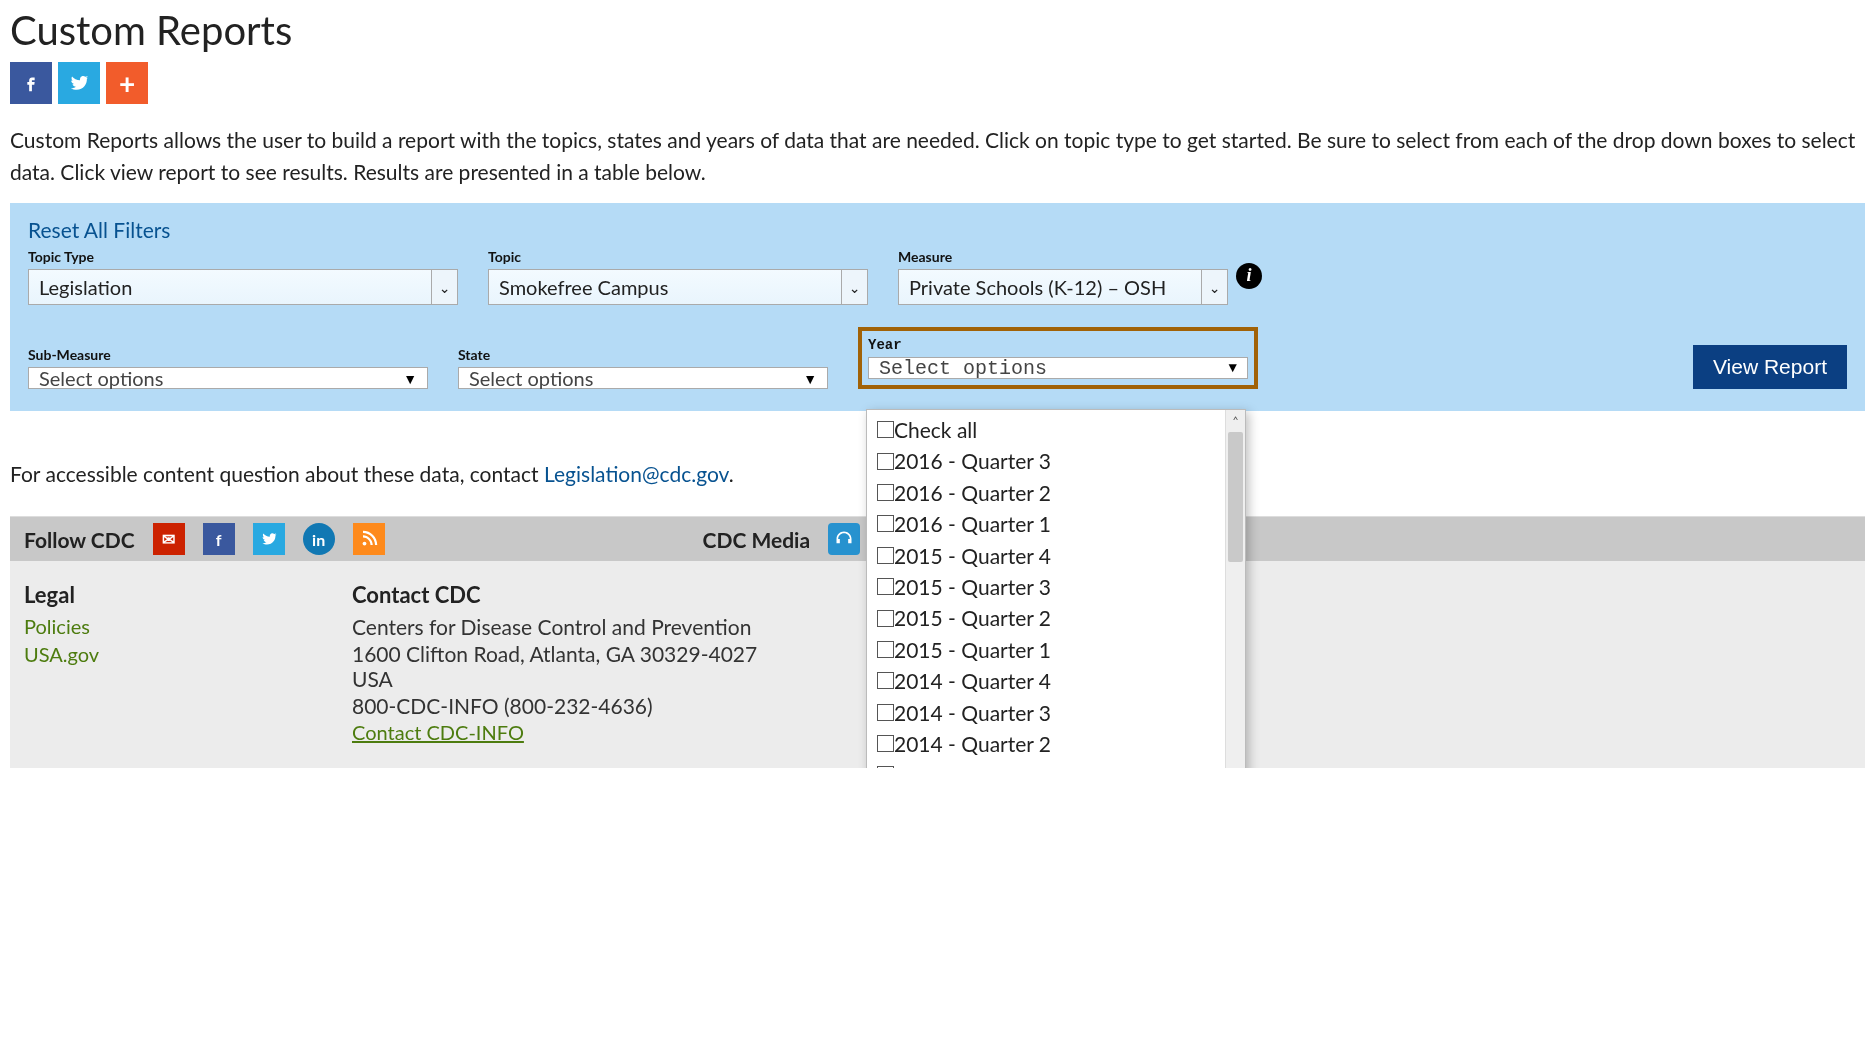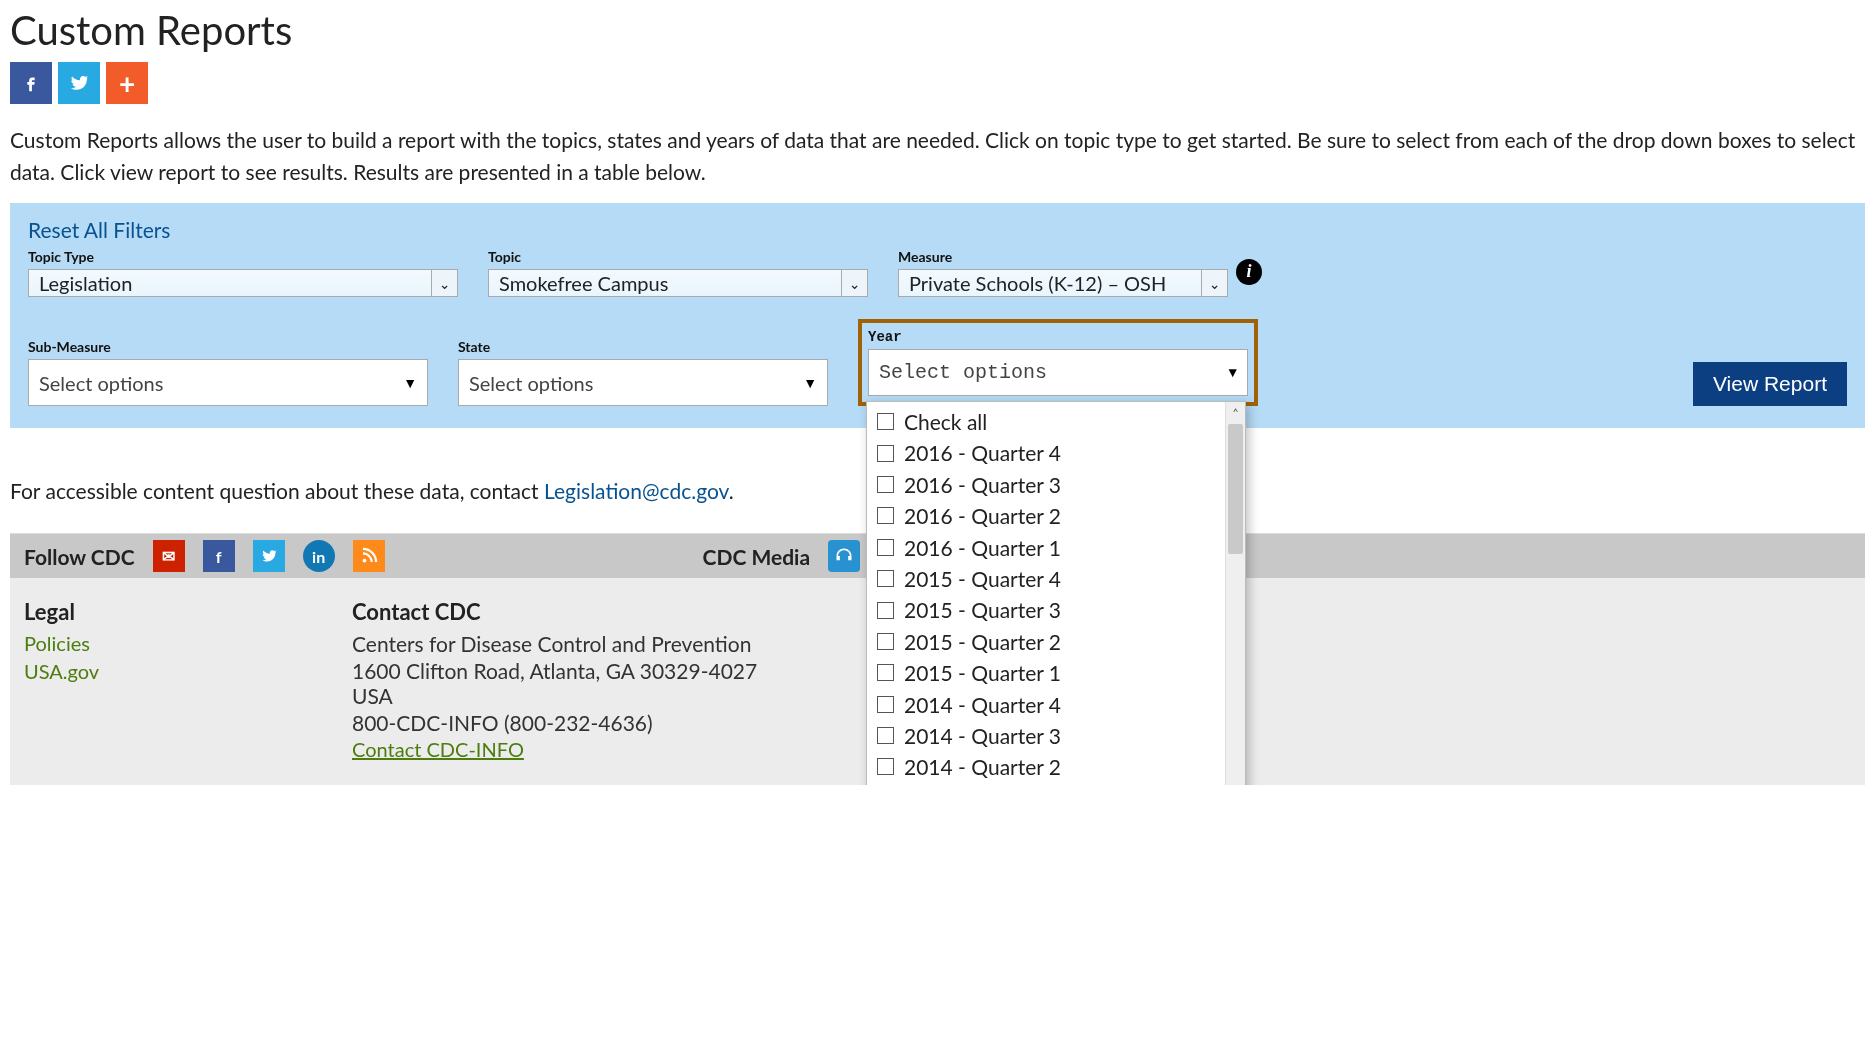--- a/index.html
+++ b/index.html
@@ -33,37 +33,37 @@
     padding: 14px 18px 22px 18px;
     margin-bottom: 50px;
   }
   .reset-link { color: #075290; font-size: 21px; cursor: pointer; display: inline-block; margin-bottom: 6px; }
   .row { display: flex; gap: 30px; margin-bottom: 22px; align-items: flex-end; }
   .field label { display: block; font-weight: bold; font-size: 14px; margin-bottom: 4px; color: #111; }
   .select-wrap {
     display: flex; align-items: stretch;
     background: linear-gradient(#f3faff,#e9f5fd);
     border: 1px solid #aaa;
-    height: 28px;
+    height: 36px;
   }
   .select-wrap .val {
     flex: 1; padding: 4px 10px; font-size: 20px; color: #222;
     display: flex; align-items: center;
   }
   .select-wrap .caret-box {
     width: 26px; border-left: 1px solid #aaa;
     display: flex; align-items: center; justify-content: center;
     font-size: 14px;
     background: #edf5fb;
   }
   .multi-wrap {
     display: flex; align-items: center;
     background: #fff;
     border: 1px solid #aaa;
-    height: 47px;
+    height: 22px;
     padding: 0 10px;
     justify-content: space-between;
   }
   .multi-wrap .val { font-size: 20px; color: #444; }
   .multi-wrap .tri { font-size: 14px; color: #000; }
   .info-icon {
     display: inline-flex; align-items: center; justify-content: center;
     width: 26px; height: 26px; border-radius: 50%;
     background: #000; color: #fff; font-style: italic; font-family: serif;
     font-weight: bold; margin-left: 8px; font-size: 18px;
@@ -85,21 +85,21 @@
     border: 1px solid #bbb;
     width: 380px;
     box-shadow: 3px 3px 10px rgba(0,0,0,0.25);
     display: flex;
   }
   .dropdown-list {
     flex: 1;
     padding: 4px 10px 4px 10px;
   }
   .dropdown-item {
-    display: flex; align-items: center; gap: 10px;
+    display: flex; align-items: center; 
     font-size: 21px; color: #222; padding: 1px 0;
     line-height: 1.4;
   }
   .chk {
     width: 17px; height: 17px; border: 1.5px solid #555;
     background: #fff; display: inline-block;
   }
   .scrollbar {
     width: 20px;
     background: #efefef;
@@ -226,24 +226,20 @@
           <span class="val">Select options</span>
           <span class="tri">▼</span>
         </div>
       </div>
       <div class="dropdown-panel" style="left:8px; top:82px;">
         <div class="dropdown-list">
           <div class="dropdown-item">
             <span class="chk"></span>
             <span>Check all</span>
           </div>
-          <div class="dropdown-item">
-              <span class="chk"></span>
-              <span>2016 - Quarter 4</span>
-            </div>
           <div class="dropdown-item">
               <span class="chk"></span>
               <span>2016 - Quarter 3</span>
             </div>
           <div class="dropdown-item">
               <span class="chk"></span>
               <span>2016 - Quarter 2</span>
             </div>
           <div class="dropdown-item">
               <span class="chk"></span>

